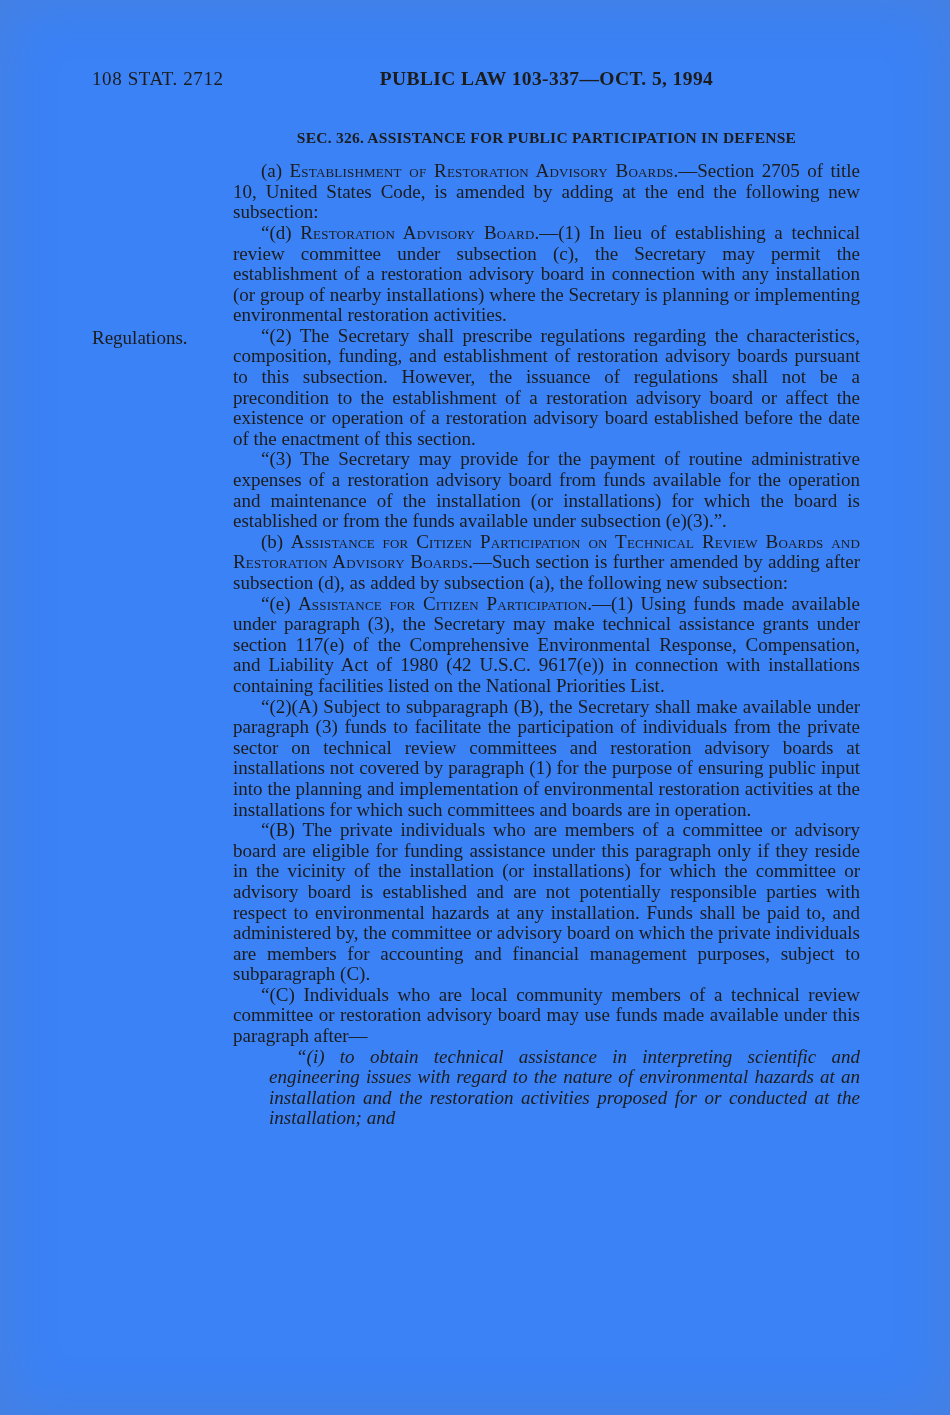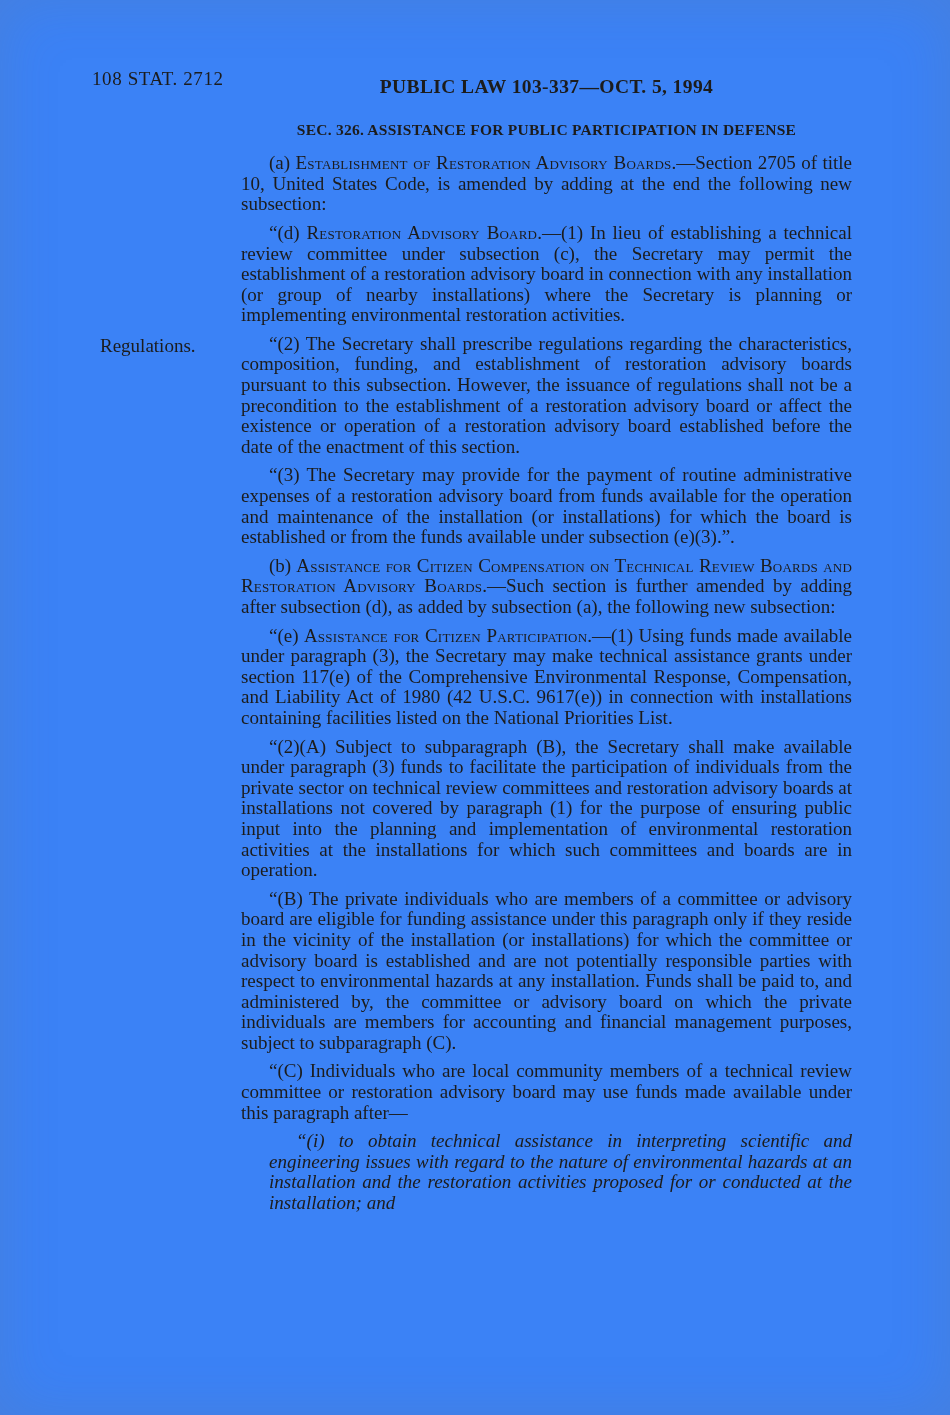--- a/index.html
+++ b/index.html
@@ -29,47 +29,47 @@
     left: 92px;
     top: 0;
     font-size: 19px;
     letter-spacing: 0.6px;
     white-space: nowrap;
   }
   .law-title {
     position: absolute;
     left: 233px;
     width: 627px;
-    top: 8px;
+    top: 0;
     text-align: center;
     font-weight: bold;
     font-size: 19.5px;
     letter-spacing: 0.4px;
     white-space: nowrap;
   }
 
   .content {
     position: absolute;
     top: 116px;
     left: 233px;
     width: 627px;
   }
 
   .sec-heading {
-    margin: 4px 0 13px 0;
+    margin: 12px 0 13px 0;
     text-align: center;
     font-size: 15.5px;
     font-weight: bold;
     line-height: 1.3;
     letter-spacing: 0.25px;
   }
 
   .para {
     position: relative;
-    margin: 8px;
+    margin: 0;
     text-align: justify;
     text-indent: 28px;
     font-size: 19px;
     line-height: 20.6px;
   }
   .para.deep {
     margin-left: 36px;
     text-indent: 27px;
     font-style: italic;
   }
@@ -104,21 +104,21 @@
     <h2 class="sec-heading"><span>SEC. 326. ASSISTANCE FOR PUBLIC PARTICIPATION IN DEFENSE</span><br></h2>
 
     <p class="para"><span>(a) </span><span class="sc">Establishment of Restoration Advisory Boards</span><span>.—Section 2705 of title 10, United States Code, is amended by adding at the end the following new subsection:</span></p>
 
     <p class="para"><span>“(d) </span><span class="sc">Restoration Advisory Board</span><span>.—(1) In lieu of establishing a technical review committee under subsection (c), the Secretary may permit the establishment of a restoration advisory board in connection with any installation (or group of nearby installations) where the Secretary is planning or implementing environmental restoration activities.</span></p>
 
     <p class="para"><span class="margin-note">Regulations.</span><span>“(2) The Secretary shall prescribe regulations regarding the characteristics, composition, funding, and establishment of restoration advisory boards pursuant to this subsection. However, the issuance of regulations shall not be a precondition to the establishment of a restoration advisory board or affect the existence or operation of a restoration advisory board established before the date of the enactment of this section.</span></p>
 
     <p class="para"><span>“(3) The Secretary may provide for the payment of routine administrative expenses of a restoration advisory board from funds available for the operation and maintenance of the installation (or installations) for which the board is established or from the funds available under subsection (e)(3).”.</span></p>
 
-    <p class="para"><span>(b) </span><span class="sc">Assistance for Citizen Compensation on Technical Review Boards and Restoration Advisory Boards</span><span>.—Such section is further amended by adding after subsection (d), as added by subsection (a), the following new subsection:</span></p>
+    <p class="para"><span>(b) </span><span class="sc">Assistance for Citizen Participation on Technical Review Boards and Restoration Advisory Boards</span><span>.—Such section is further amended by adding after subsection (d), as added by subsection (a), the following new subsection:</span></p>
 
     <p class="para"><span>“(e) </span><span class="sc">Assistance for Citizen Participation</span><span>.—(1) Using funds made available under paragraph (3), the Secretary may make technical assistance grants under section 117(e) of the Comprehensive Environmental Response, Compensation, and Liability Act of 1980 (42 U.S.C. 9617(e)) in connection with installations containing facilities listed on the National Priorities List.</span></p>
 
     <p class="para"><span>“(2)(A) Subject to subparagraph (B), the Secretary shall make available under paragraph (3) funds to facilitate the participation of individuals from the private sector on technical review committees and restoration advisory boards at installations not covered by paragraph (1) for the purpose of ensuring public input into the planning and implementation of environmental restoration activities at the installations for which such committees and boards are in operation.</span></p>
 
     <p class="para"><span>“(B) The private individuals who are members of a committee or advisory board are eligible for funding assistance under this paragraph only if they reside in the vicinity of the installation (or installations) for which the committee or advisory board is established and are not potentially responsible parties with respect to environmental hazards at any installation. Funds shall be paid to, and administered by, the committee or advisory board on which the private individuals are members for accounting and financial management purposes, subject to subparagraph (C).</span></p>
 
     <p class="para"><span>“(C) Individuals who are local community members of a technical review committee or restoration advisory board may use funds made available under this paragraph after—</span></p>
 
     <p class="para deep"><span>“(i) to obtain technical assistance in interpreting scientific and engineering issues with regard to the nature of environmental hazards at an installation and the restoration activities proposed for or conducted at the installation; and</span></p>

